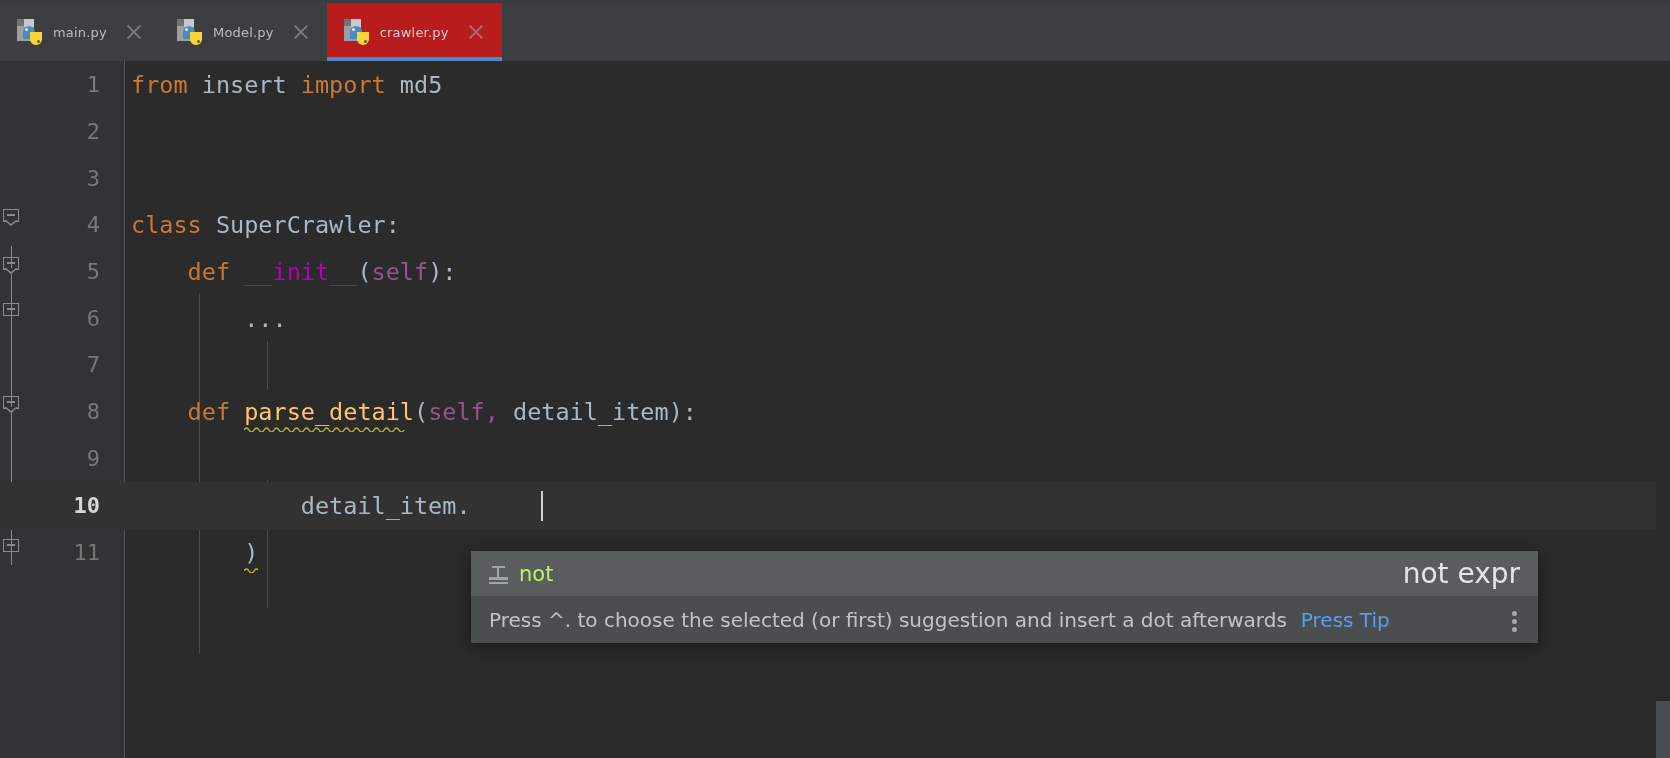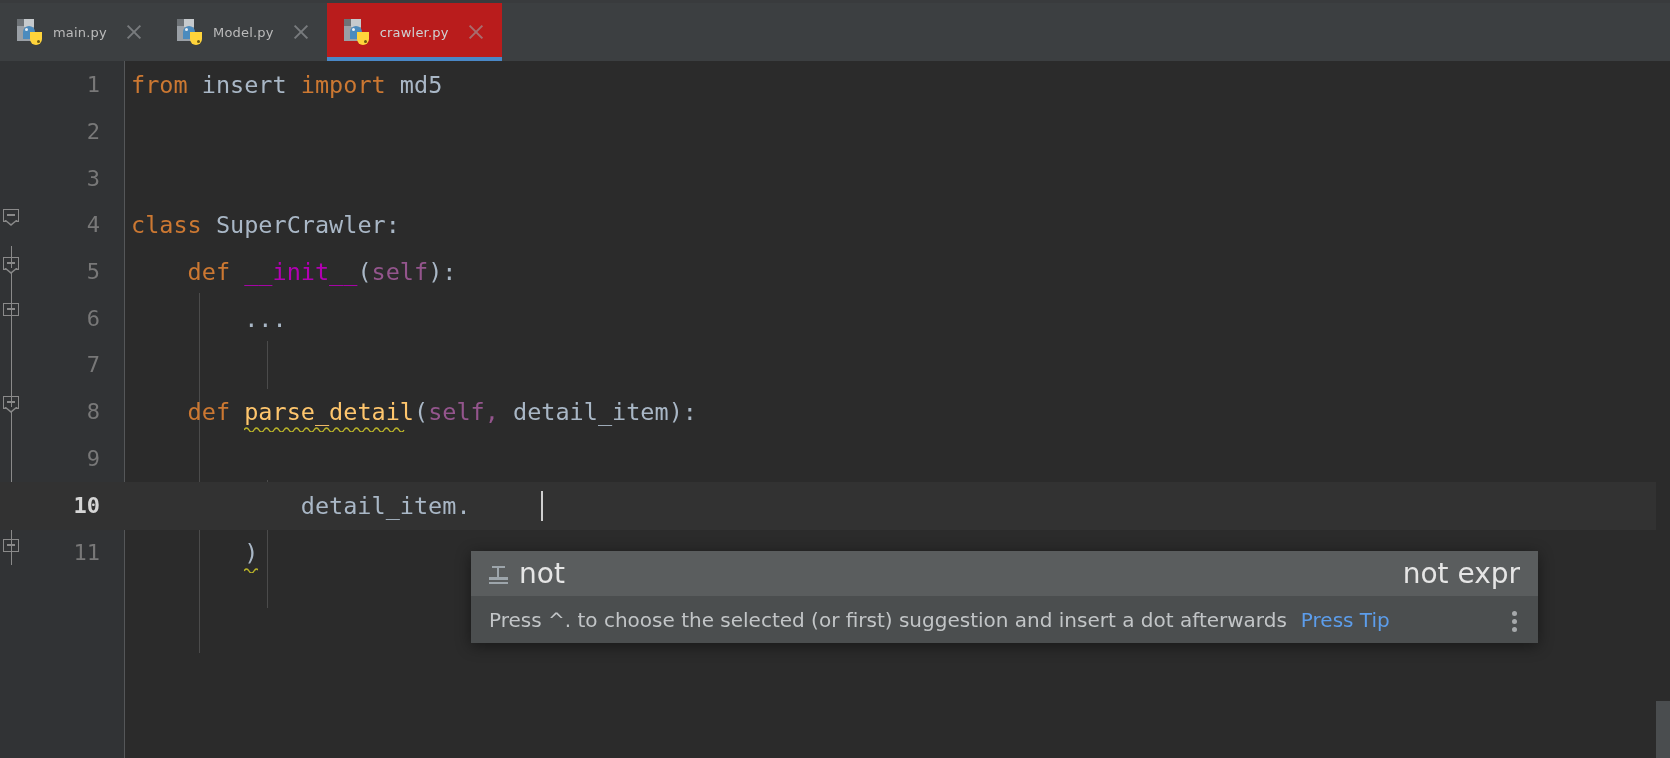--- a/index.html
+++ b/index.html
@@ -160,21 +160,21 @@
     height:45px;display:flex;align-items:center;
     padding:0 18px 0 16px;box-sizing:border-box;position:relative;
   }
   .pitem.sel{background:#5A5D5E;}
   .pitem-icon{width:22px;height:22px;position:relative;flex:none;margin-right:10px;}
   .pitem-icon .t-stem{position:absolute;left:10px;top:3px;width:2.4px;height:12px;background:#9DA5AB;}
   .pitem-icon .t-top{position:absolute;left:5px;top:3px;width:13px;height:2.4px;background:#9DA5AB;}
   .pitem-icon .t-base{position:absolute;left:2px;top:14px;width:19px;height:3px;background:#9DA5AB;}
   .pitem-icon .t-base2{position:absolute;left:2px;top:19px;width:19px;height:2.6px;background:#9DA5AB;}
   .pitem-text{
-    color:#e5e5e5;font-size:28px;
+    color:#bef264;font-size:21px;
     font-family:"DejaVu Sans","Liberation Sans",sans-serif;
   }
   .pitem-tail{
     margin-left:auto;color:#e5e5e5;font-size:28px;
     font-family:"DejaVu Sans","Liberation Sans",sans-serif;
   }
   .popup-hint{
     background:#4B4E4F;height:47px;display:flex;align-items:center;
     padding:0 12px 0 18px;box-sizing:border-box;
   }

